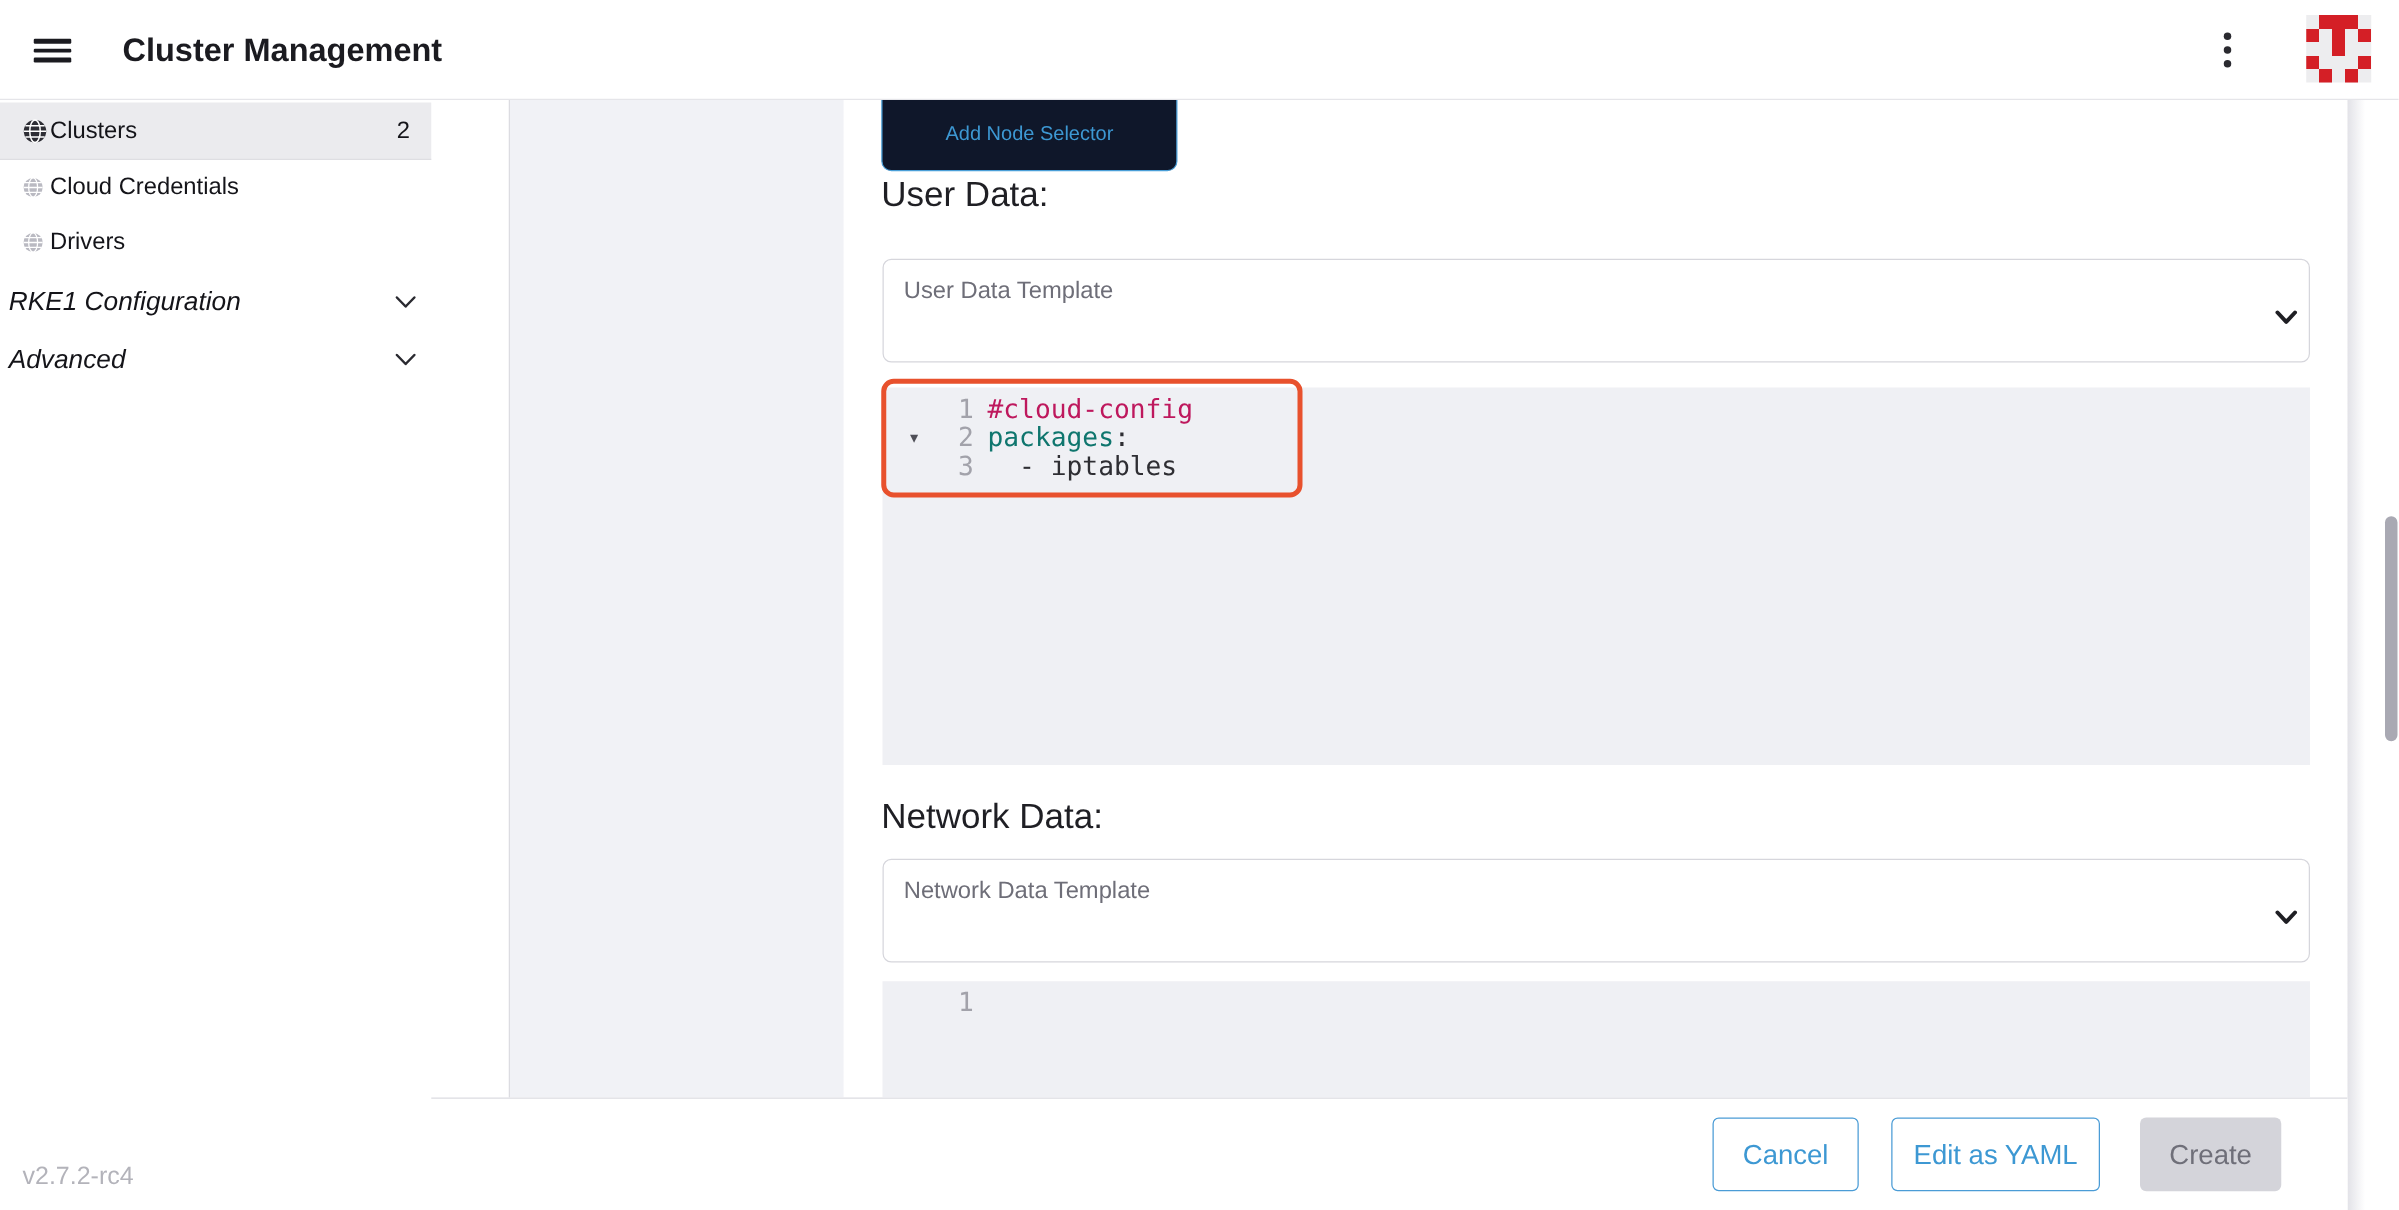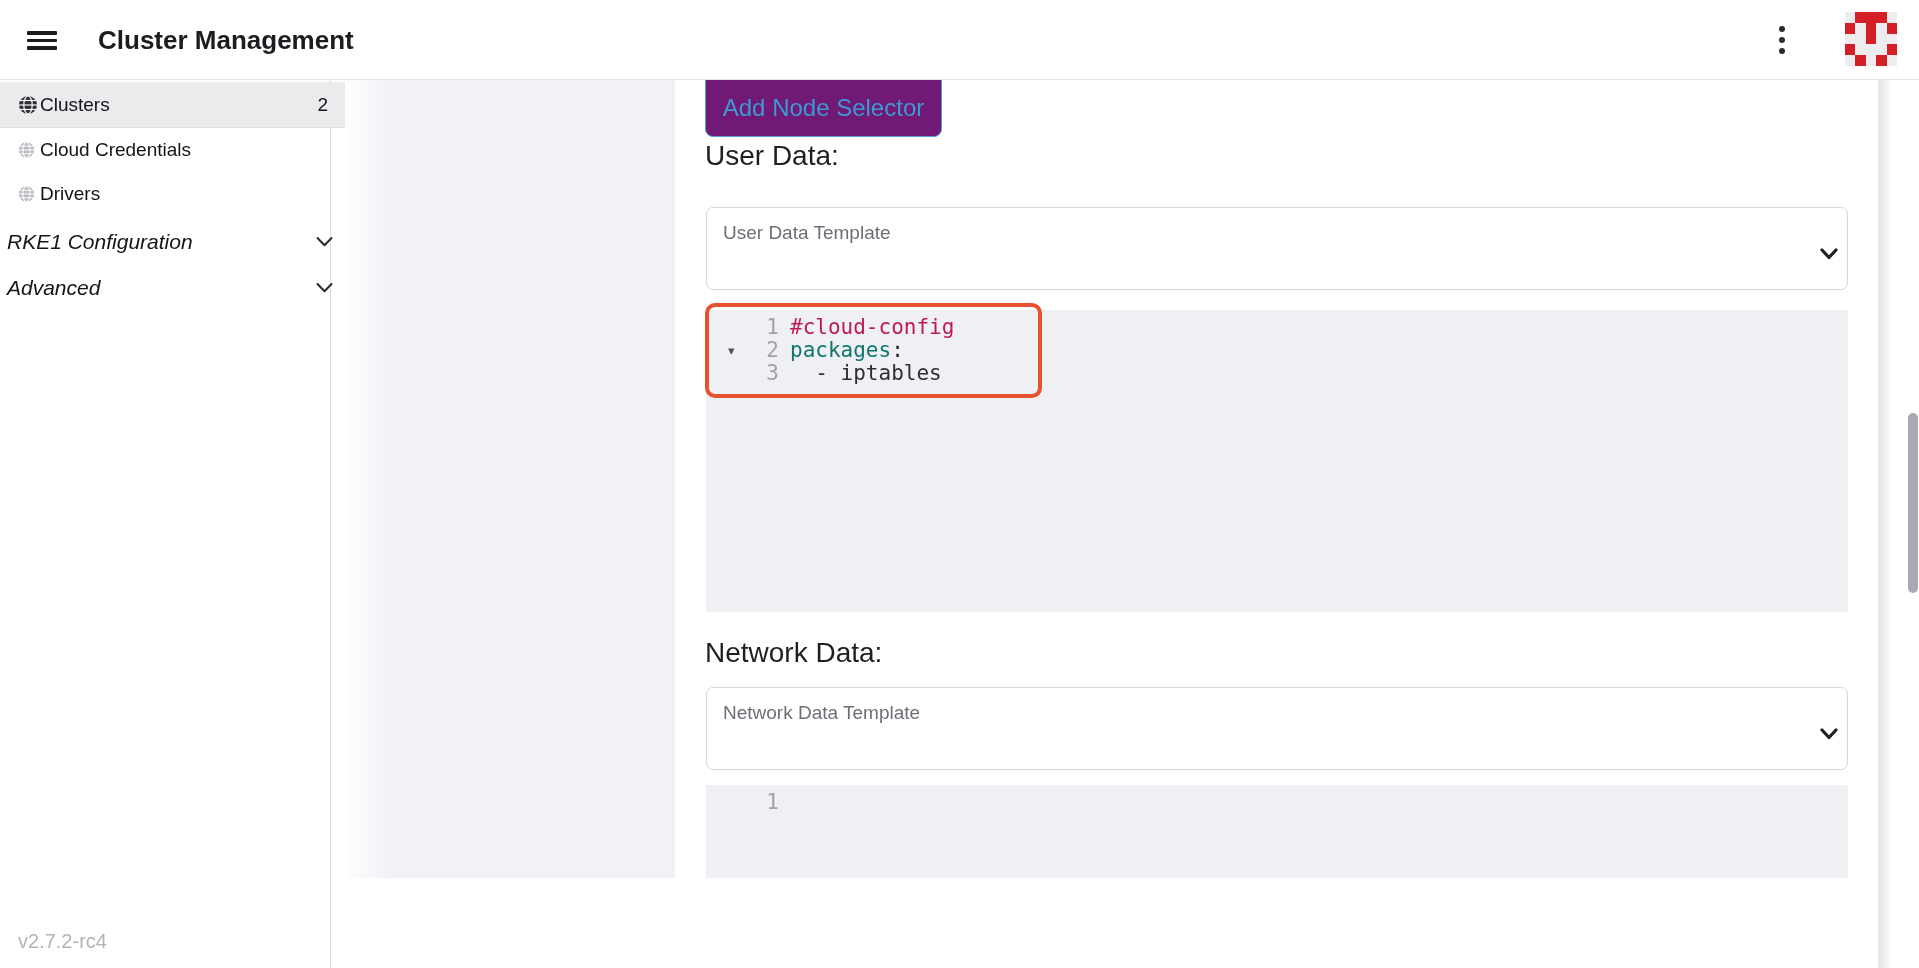--- a/index.html
+++ b/index.html
@@ -17,21 +17,21 @@
   .page-title { position: absolute; left: 98px; top: 0; height: 80px; line-height: 80px;
     font-size: 26px; font-weight: 700; color: #1b1b20; }
   .kebab { position: absolute; left: 1772px; top: 22px; width: 20px; height: 38px; cursor: pointer; }
   .kebab i { position: absolute; left: 7px; width: 6px; height: 6px; border-radius: 50%;
     background: #2a2a30; }
   .kebab i:nth-child(1){ top: 4px; } .kebab i:nth-child(2){ top: 15px; } .kebab i:nth-child(3){ top: 26px; }
   .avatar { position: absolute; left: 1845px; top: 12px; width: 52px; height: 54px;
     background: #ededef; cursor: pointer; }
 
   
-  .sidebar { position: absolute; left: 0; top: 80px; width: 331px; height: 888px;
+  .sidebar { position: absolute; left: 0; top: 80px; width: 408px; height: 888px;
     background: #fff; border-right: 1px solid #dcdce1; z-index: 10; }
   .nav-item { position: absolute; left: 0; width: 345px; height: 44px; cursor: pointer; }
   .nav-item.selected { background: #ebebee; border-bottom: 1px solid #dedee2; height: 46px; }
   .nav-item .nav-ic { position: absolute; left: 18px; top: 50%; transform: translateY(-50%); }
   .nav-item .nav-label { position: absolute; left: 40px; top: 0; height: 100%;
     display: flex; align-items: center; font-size: 19px; color: #141419; }
   .nav-item .nav-count { position: absolute; right: 17px; top: 0; height: 100%;
     display: flex; align-items: center; font-size: 19px; color: #141419; }
   .nav-group { position: absolute; left: 0; width: 345px; height: 44px; cursor: pointer; font-style: italic; }
   .nav-group .nav-label { position: absolute; left: 7px; top: 0; height: 100%;
@@ -40,22 +40,22 @@
   .version { position: absolute; left: 18px; top: 850px; font-size: 20px; color: #b3b3ba; }
 
   
   .middle-panel { position: absolute; left: 346px; top: 80px; width: 329px; height: 798px;
     background: linear-gradient(to right, #fdfdfe 0px, #f1f2f6 45px); }
 
   
   main { position: absolute; left: 675px; top: 80px; width: 1203px; height: 798px;
     background: #fff; overflow: hidden; }
   .add-node-btn { position: absolute; left: 30px; top: -10px; width: 237px; height: 67px;
-    background: #701a75; border: 1px solid #4a9fd8; border-radius: 8px;
-    font-family: "Liberation Sans", sans-serif; font-size: 24px; color: #3d98d3;
+    background: #0f172a; border: 1px solid #4a9fd8; border-radius: 8px;
+    font-family: "Liberation Sans", sans-serif; font-size: 16px; color: #3d98d3;
     display: flex; align-items: center; justify-content: center; cursor: pointer;
     padding-top: 8px; }
   .section-heading { position: absolute; left: 30px; font-size: 28px; font-weight: 400;
     line-height: 40px; color: #1f1f24; }
   #heading-user { top: 56px; }
   #heading-network { top: 553px; }
   .select-box { position: absolute; left: 31px; width: 1142px; height: 83px;
     background: #fff; border: 1px solid #d6d6dc; border-radius: 7px; cursor: pointer; padding-left: 20px; }
   #select-user { top: 127px; }
   #select-network { top: 607px; }
@@ -229,14 +229,19 @@
       <div class="cm-line">
         <span class="lineno">1</span>
       </div>
     </div>
   </main>
 
   <div class="right-strip">
     <div class="scroll-thumb"></div>
   </div>
 
+  <footer>
+    <button class="btn-outline" id="btn-cancel">Cancel</button>
+    <button class="btn-outline" id="btn-yaml">Edit as YAML</button>
+    <button id="btn-create" disabled="">Create</button>
+  </footer>
 
 </div>
 
 </body></html>

